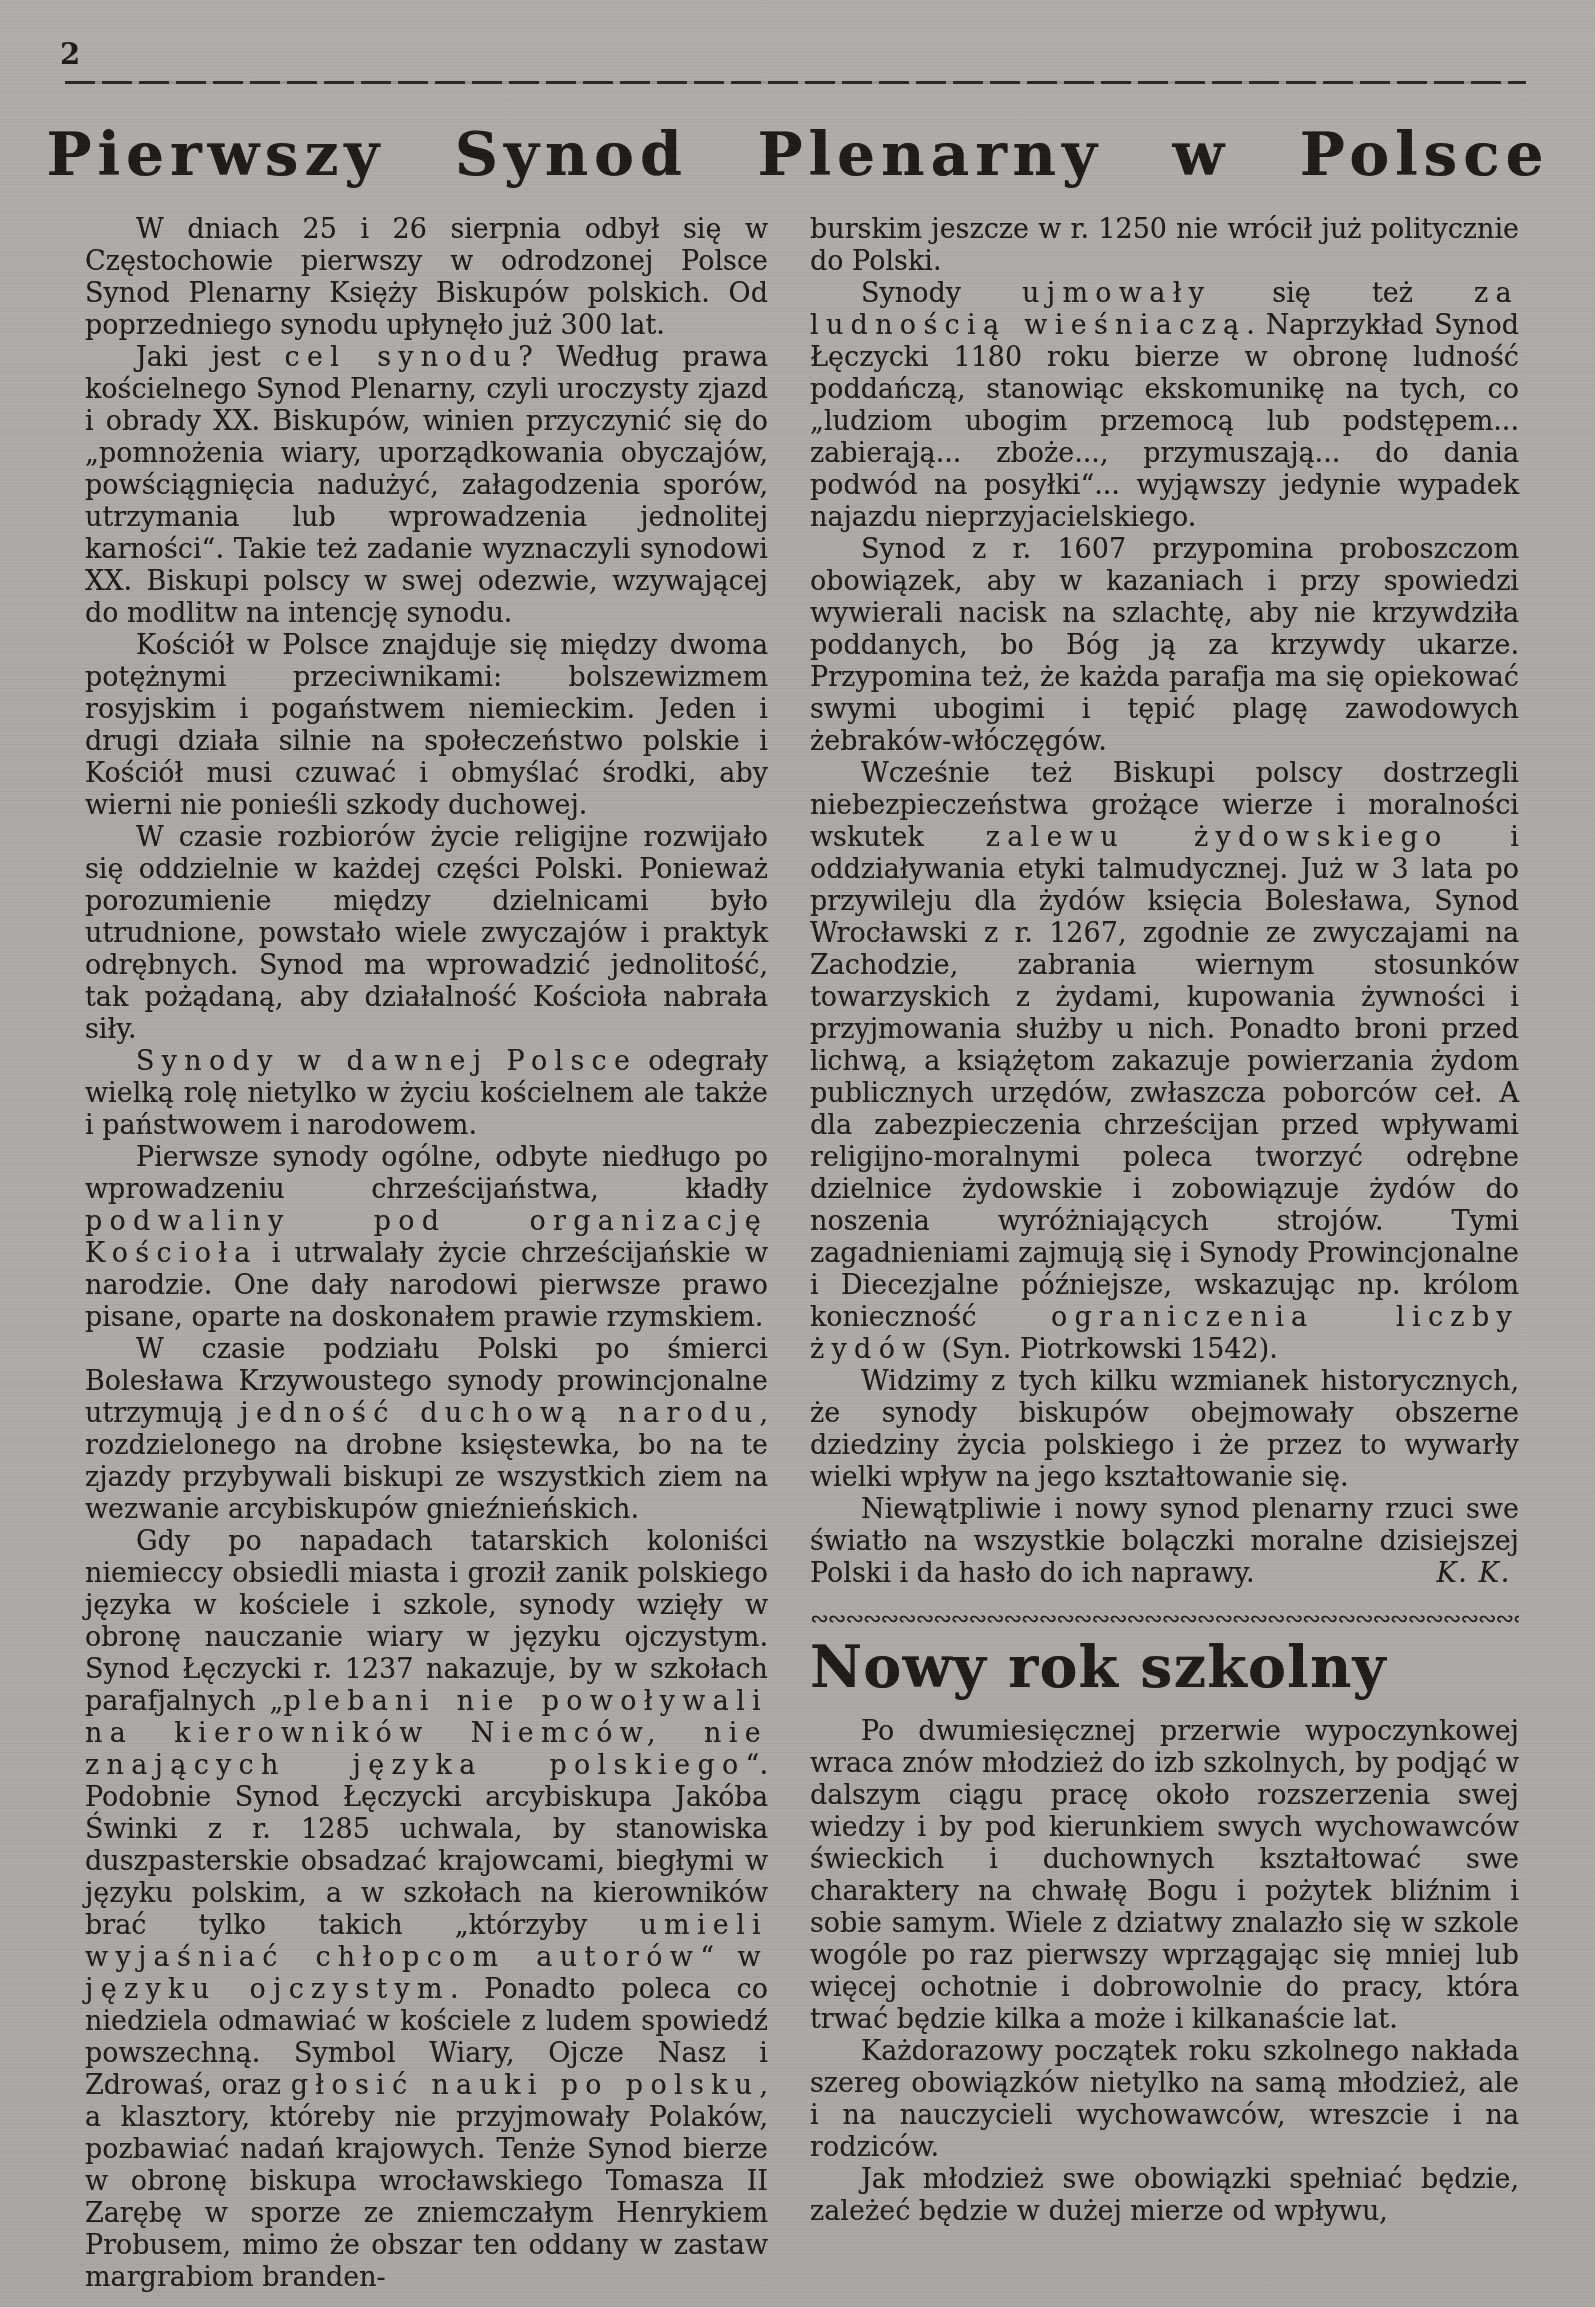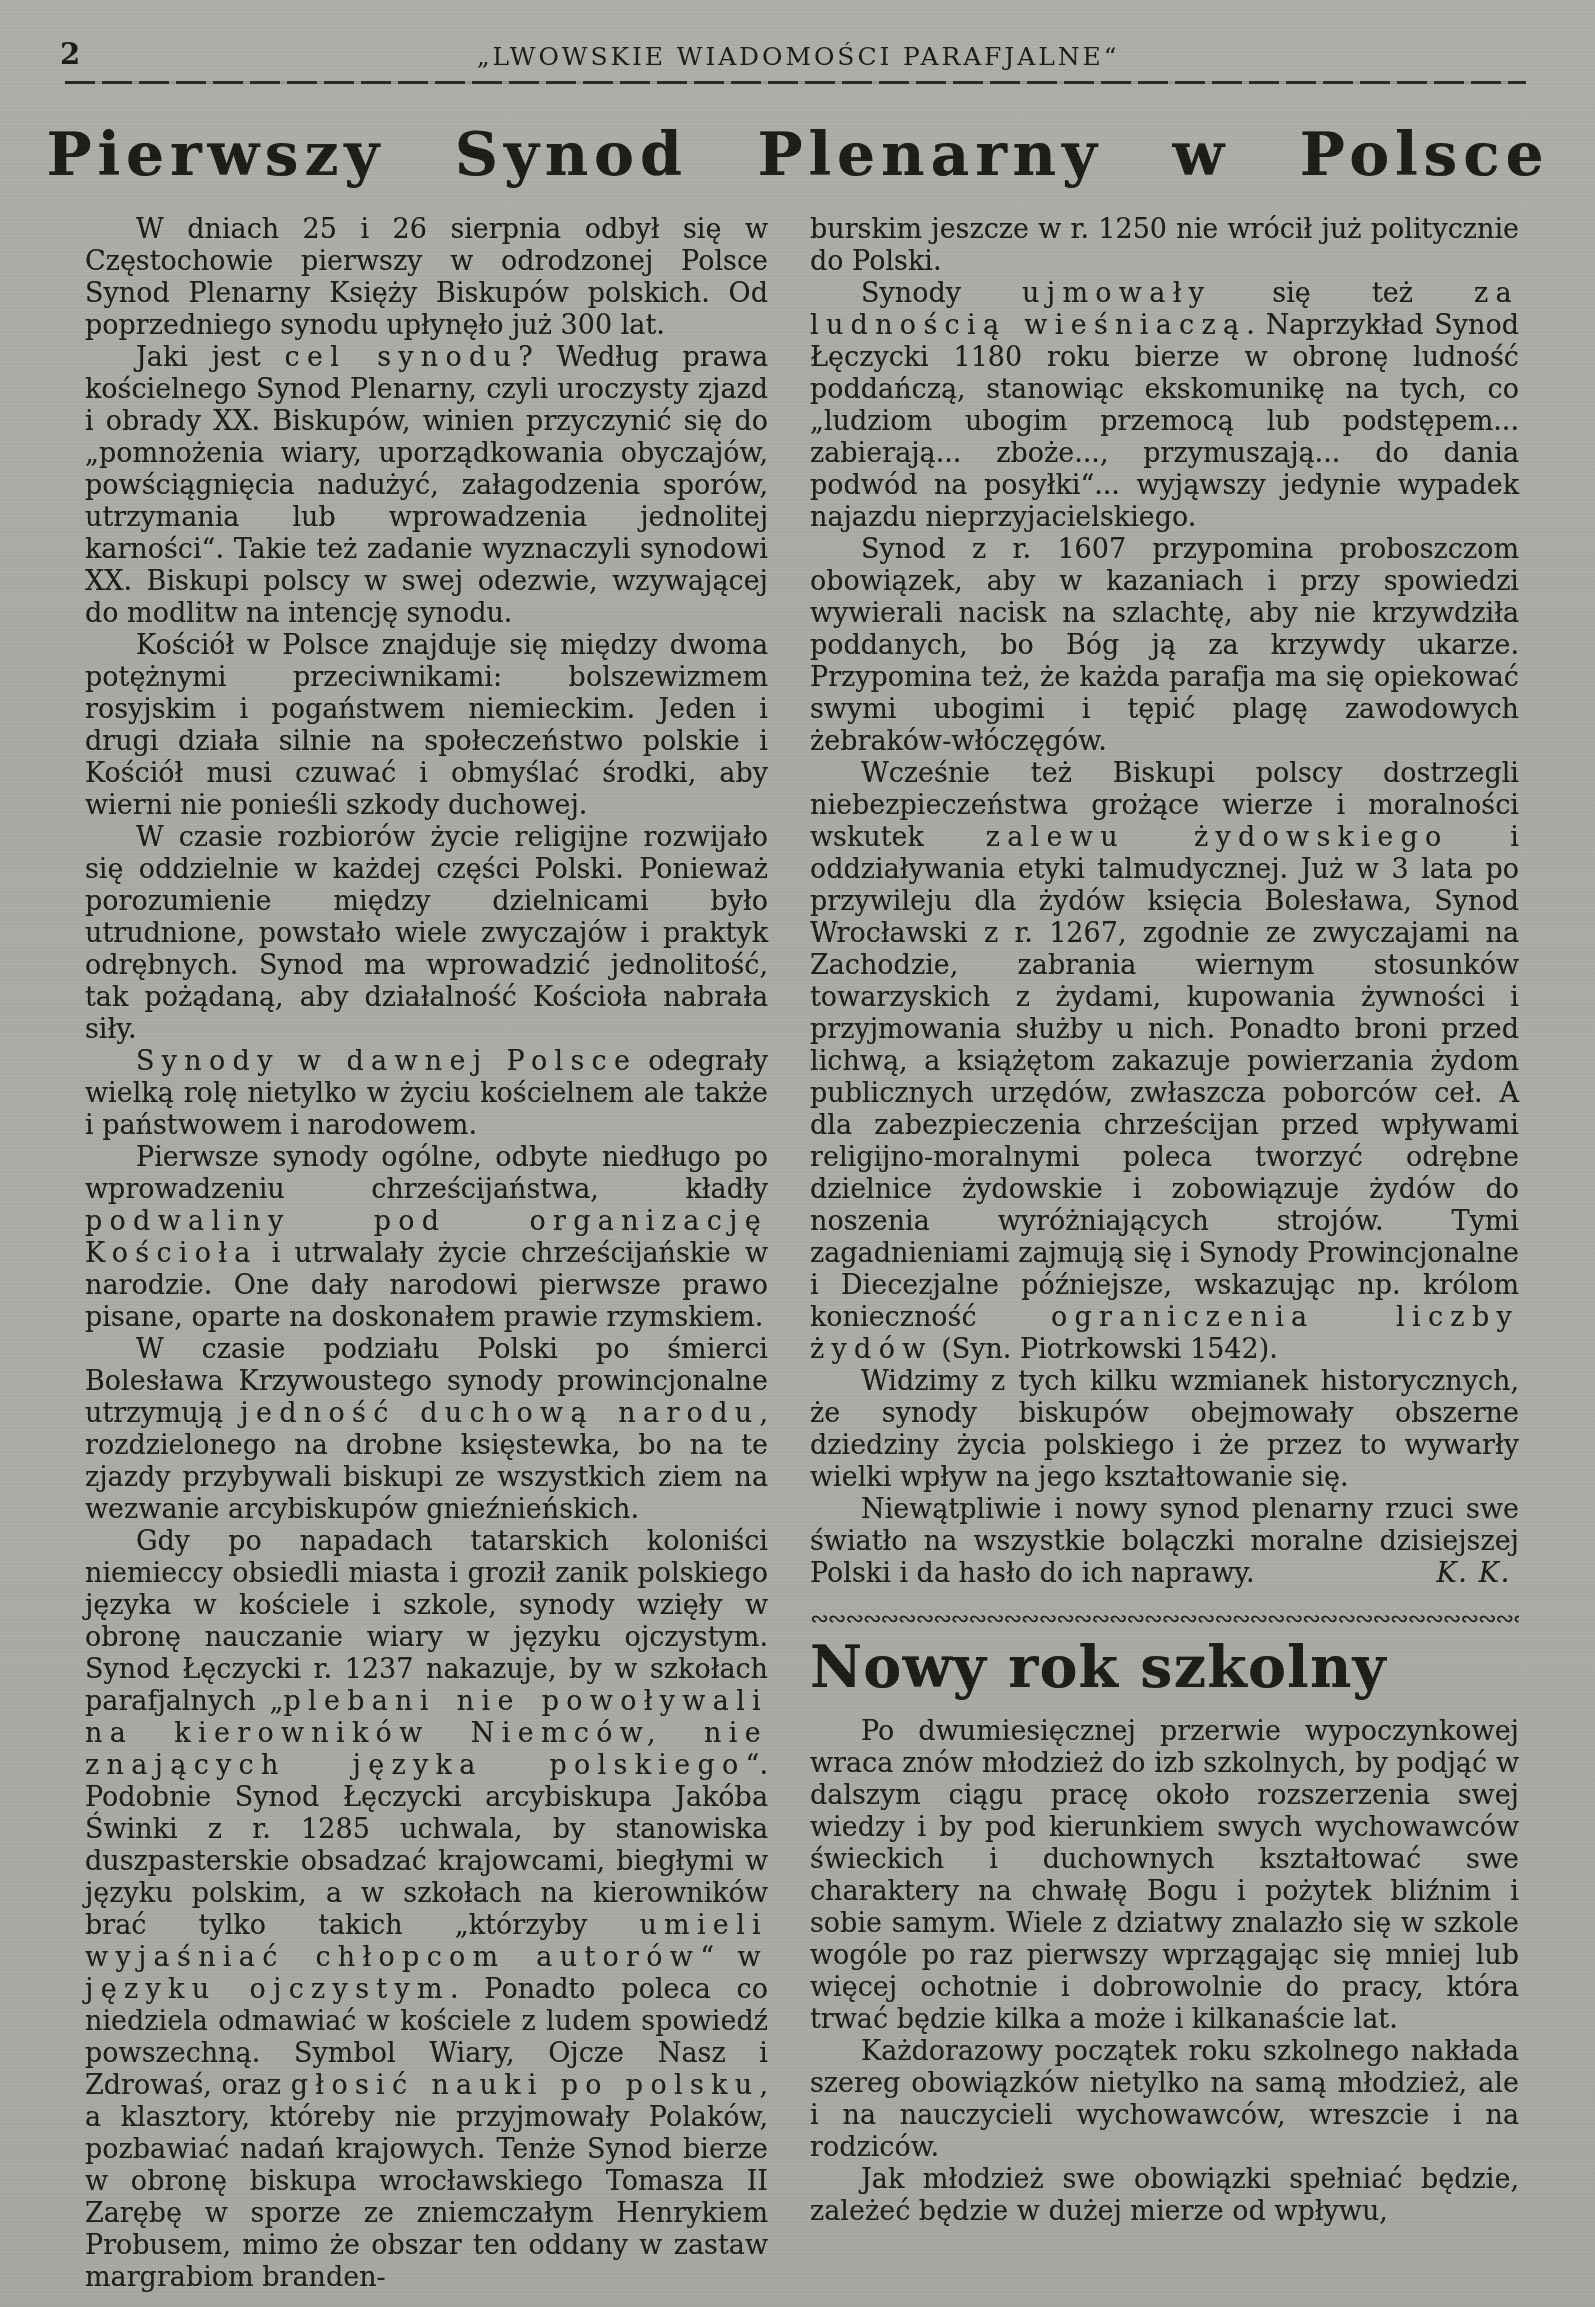--- a/index.html
+++ b/index.html
@@ -40,21 +40,20 @@
   h2.school-title{margin:7px 0 19.6px;font-size:57px;line-height:1;font-weight:bold;
     letter-spacing:1.2px;text-shadow:0 0 0.6px rgba(25,23,20,.55);}
 </style>
 </head>
 <body>
 
 <div class="noise"></div>
 
 <div class="header">
   <span class="page-num">2</span>
-  <span class="masthead">„LWOWSKIE WIADOMOŚCI PARAFJALNE“</span>
   <div class="header-rule"></div>
 </div>
 
 <h1 class="main-title">Pierwszy Synod Plenarny w Polsce</h1>
 
 <div class="columns">
   <div class="col col-left">
     <p class="body-par">W dniach 25 i 26 sierpnia odbył się w Częstochowie pierwszy w odrodzonej Polsce Synod Plenarny Księży Biskupów polskich. Od poprzedniego synodu upłynęło już 300 lat.</p>
       <p class="body-par">Jaki jest <span class="ls">cel synodu</span>? Według prawa kościelnego Synod Plenarny, czyli uroczysty zjazd i obrady XX. Biskupów, winien przyczynić się do „pomnożenia wiary, uporządkowania obyczajów, powściągnięcia nadużyć, załagodzenia sporów, utrzymania lub wprowadzenia jednolitej karności“. Takie też zadanie wyznaczyli synodowi XX. Biskupi polscy w swej odezwie, wzywającej do modlitw na intencję synodu.</p>
       <p class="body-par">Kościół w Polsce znajduje się między dwoma potężnymi przeciwnikami: bolszewizmem rosyjskim i pogaństwem niemieckim. Jeden i drugi działa silnie na społeczeństwo polskie i Kościół musi czuwać i obmyślać środki, aby wierni nie ponieśli szkody duchowej.</p>

